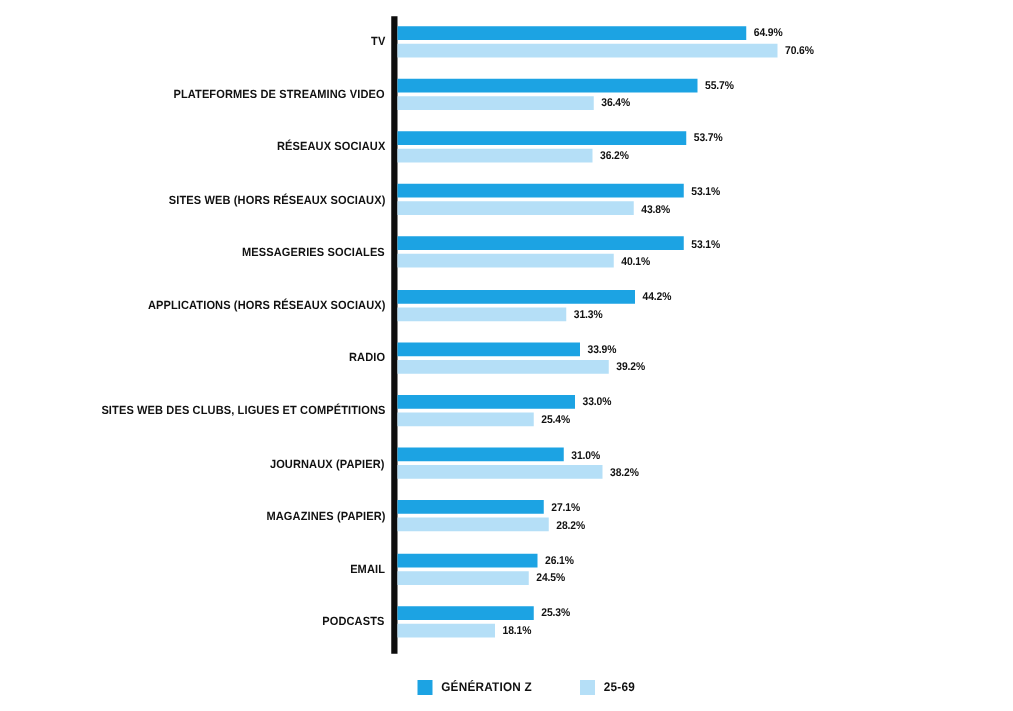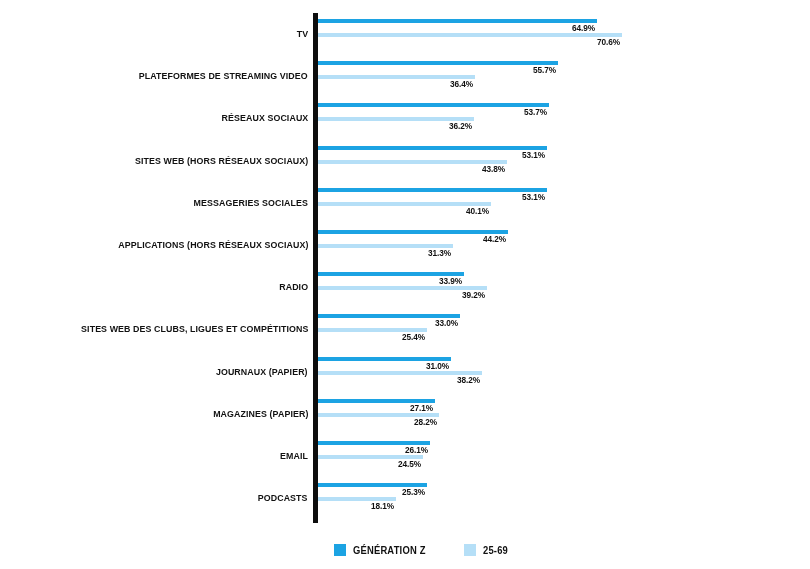--- a/index.html
+++ b/index.html
@@ -65,22 +65,21 @@
     left: 318px;
     top: 0;
     height: 42px;
   }
 
   .bar-row {
     position: absolute;
     left: 0;
     height: 14px;
     display: flex;
-    align-items: flex-end;
-    flex-direction: column;
+    align-items: center;
   }
   .bar-row.genz   { top: 6px;  }
   .bar-row.adults { top: 20px; }
 
   .bar {
     height: 11px;
     display: block;
   }
   .bar.genz   { background: #1ca3e3; }
   .bar.adults { background: #b5dff7; }

